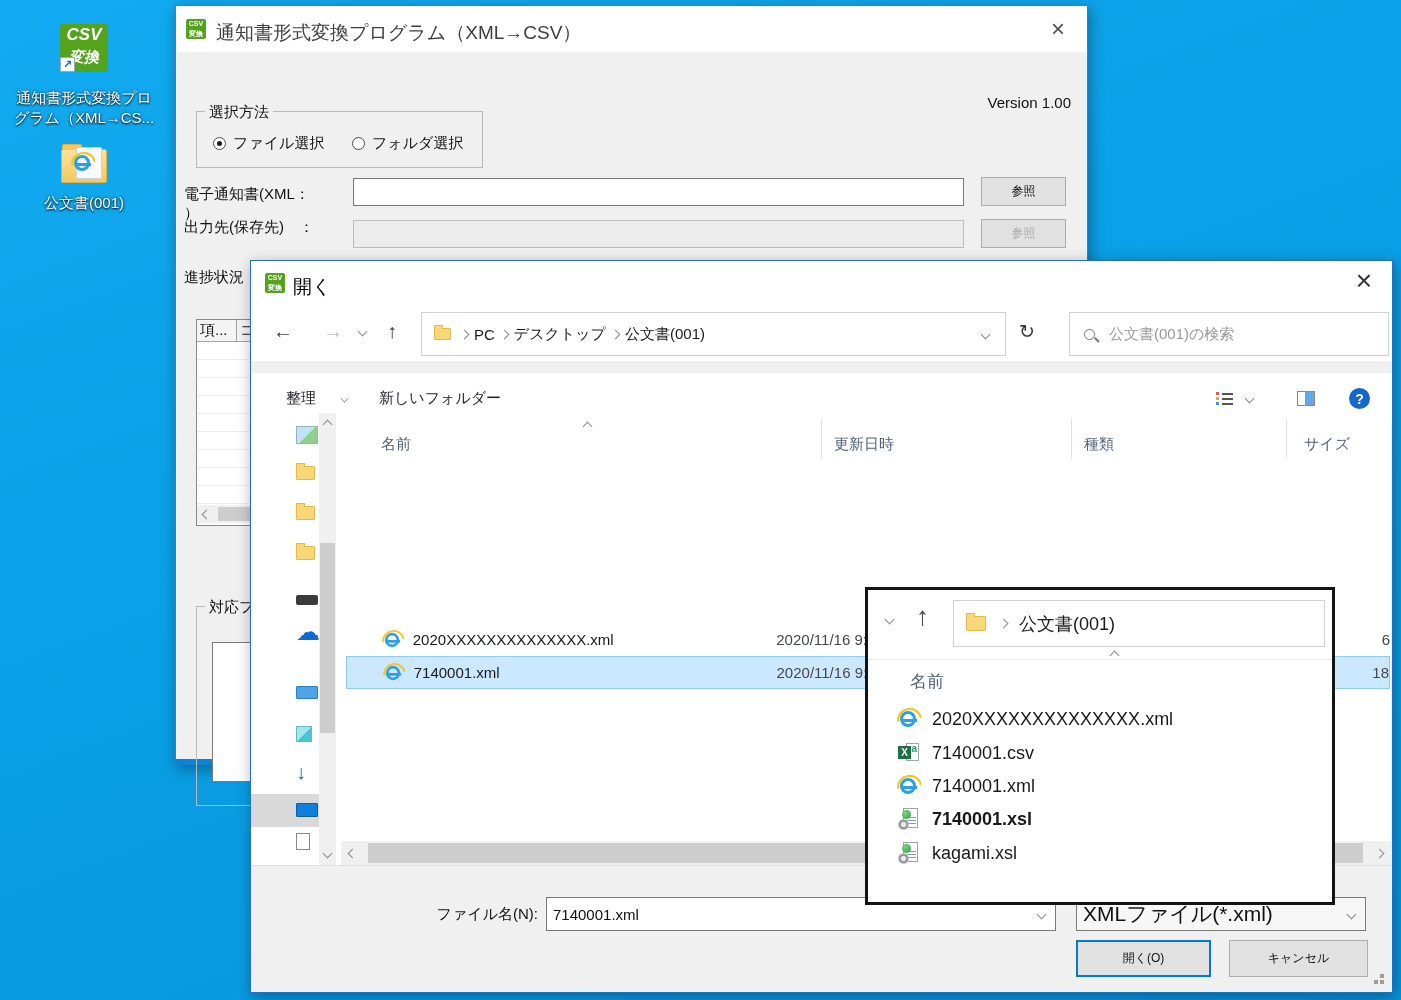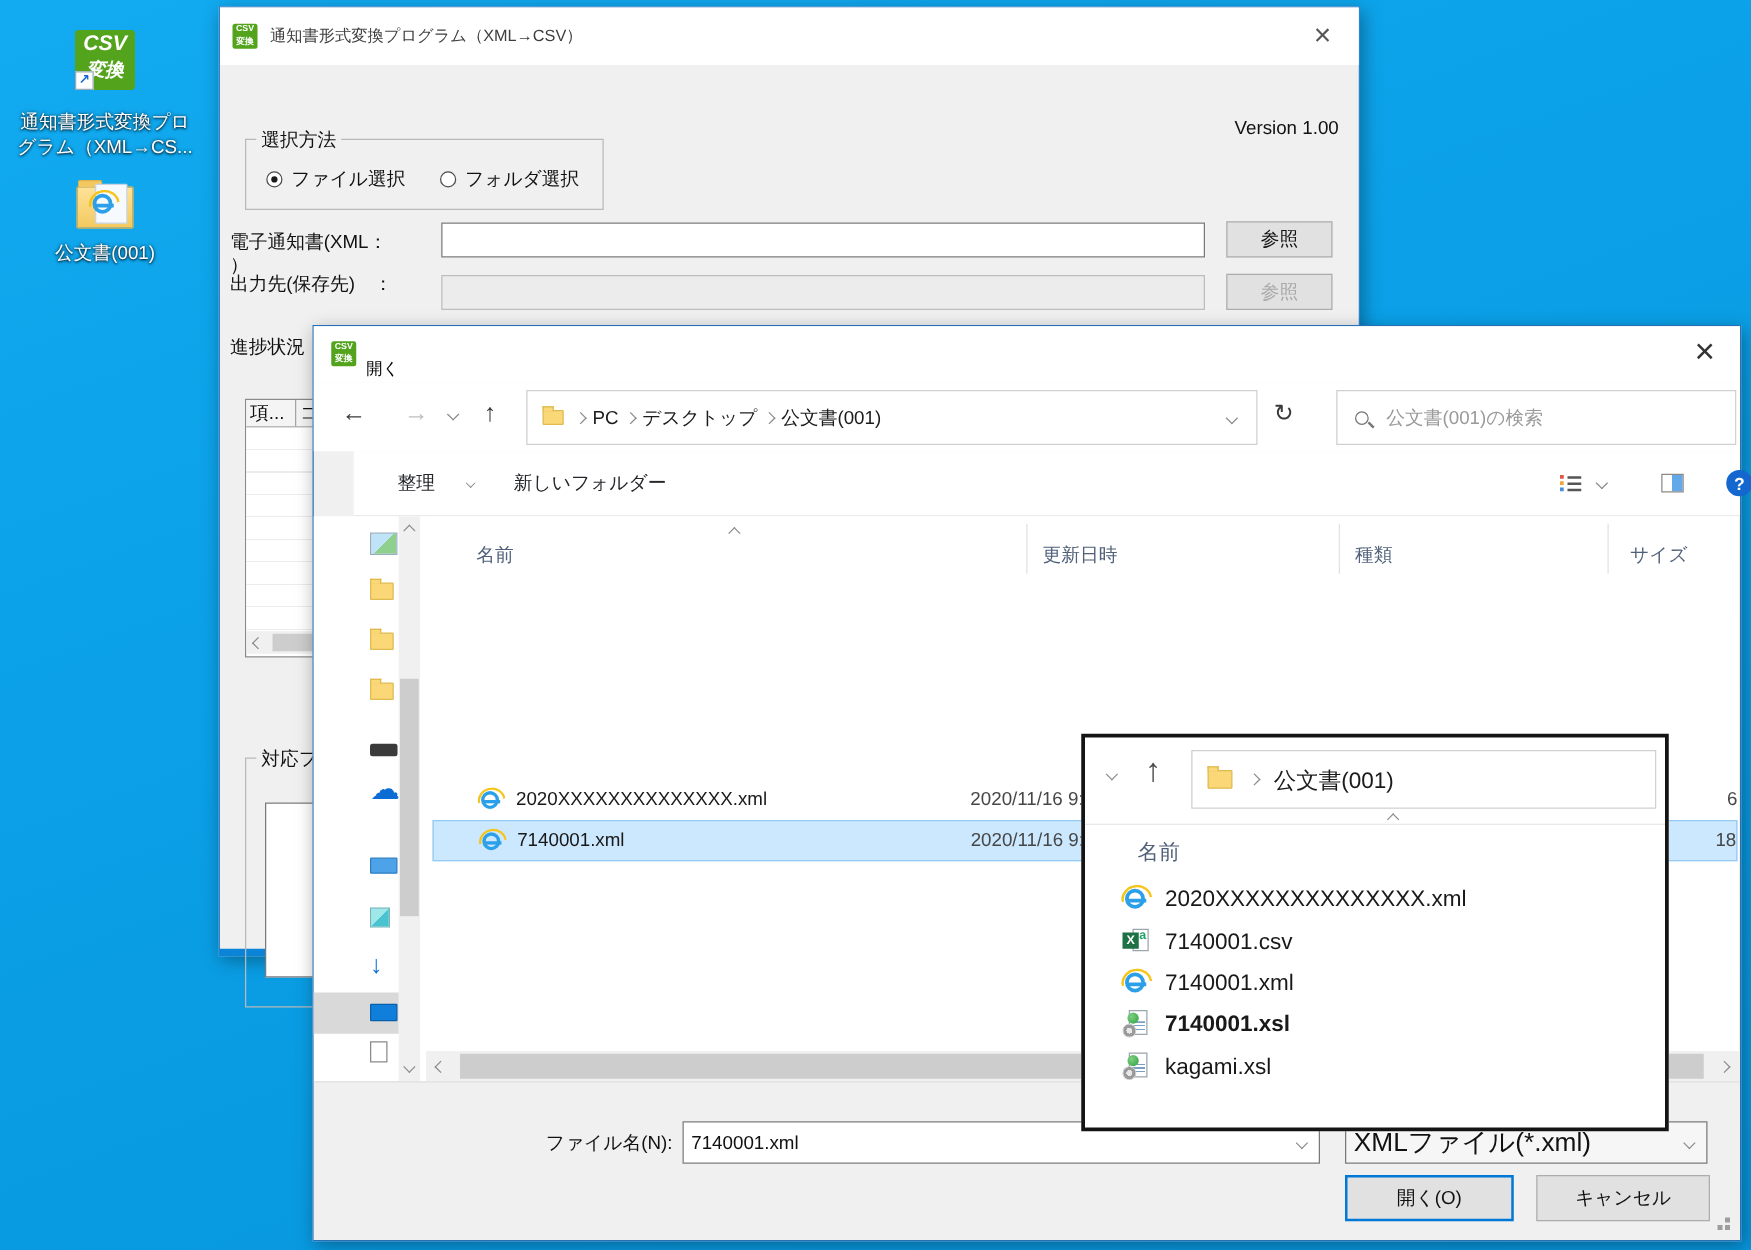--- a/index.html
+++ b/index.html
@@ -17,31 +17,31 @@
     color:#1565d8;font-size:11px;line-height:13px;text-align:center;font-weight:bold;}
   .folder-big{width:46px;height:34px;background:linear-gradient(#ffe298,#f3c95f);border-radius:2px;
     position:relative;border:1px solid #dcb14e;}
   .folder-big::before{content:'';position:absolute;top:-6px;left:0;width:18px;height:5px;
     background:#f3c95f;border:1px solid #dcb14e;border-bottom:none;border-radius:2px 2px 0 0;}
   .folder-big .sheet{position:absolute;right:4px;top:-3px;width:26px;height:32px;background:#f6f9fd;
     border:1px solid #c8d4e2;border-radius:1px;}
   
   .window{background:#f0f0f0;border:1px solid #2f83cd;box-shadow:2px 4px 14px rgba(0,0,0,.35);}
   .titlebar{position:absolute;left:0;top:0;right:0;height:46px;background:#fff;}
-  .title-text{font-size:13px;color:#3f3f3f;}
+  .title-text{font-size:19px;color:#3f3f3f;}
   .close-x{font-size:24px;font-weight:300;color:#555;line-height:24px;}
   .mini-csv{width:20px;height:20px;background:#53a31d;border-radius:2px;color:#fff;font-weight:bold;
     font-size:7px;line-height:10px;text-align:center;}
   .menu-item{font-size:15px;color:#1b1b1b;}
   .groupbox{border:1px solid #b9b9b9;position:relative;}
   .grouplabel{position:absolute;top:-9px;left:8px;background:#f0f0f0;padding:0 4px;font-size:15px;color:#111;}
   .txt15{font-size:15px;color:#111;}
   .input{background:#fff;border:1px solid #7a7a7a;font-size:14px;color:#111;padding:3px 6px;}
   .input.disabled{background:#ececec;border-color:#bdbdbd;}
-  .win-btn{background:#e1e1e1;border:1px solid #adadad;font-size:15px;color:#111;
+  .win-btn{background:#e1e1e1;border:1px solid #adadad;font-size:12px;color:#111;
     display:flex;align-items:center;justify-content:center;}
   .win-btn.disabled{color:#a9a9a9;}
   .win-btn.default{border:2px solid #0078d7;}
   .radio{width:13px;height:13px;border:1px solid #4c4c4c;border-radius:50%;background:#fff;position:relative;display:inline-block;}
   .radio.checked::after{content:'';position:absolute;left:3px;top:3px;width:5px;height:5px;border-radius:50%;background:#1a1a1a;}
   
   .chev{display:inline-block;width:8px;height:8px;border-right:1.6px solid #555;border-bottom:1.6px solid #555;}
   .chev.down{transform:rotate(45deg);}
   .chev.up{transform:rotate(-135deg);}
   .chev.right{transform:rotate(-45deg);}
@@ -187,21 +187,21 @@
 
     <div class="abs groupbox" style="left:20px;top:543px;width:420px;height:200px;">
       <span class="grouplabel">対応フ</span>
       <div class="abs" style="left:15px;top:35px;width:330px;height:140px;background:#fff;border:1px solid #7a7a7a;"></div>
     </div>
   </div>
 
   <div class="abs window" style="left:250px;top:260px;width:1143px;height:733px;border-color:#2471b8;">
     <div class="titlebar" style="height:45px;">
       <div class="abs mini-csv" style="left:14px;top:12px;">CSV変換</div>
-      <div class="abs title-text" style="left:42px;top:13px;color:#000;margin-top:12px;">開く</div>
+      <div class="abs title-text" style="left:42px;top:13px;color:#000;">開く</div>
       <div class="abs close-x" style="right:20px;top:8px;font-size:28px;color:#333;">×</div>
     </div>
 
     <div class="abs" style="left:0;top:45px;right:0;height:55px;background:#fff;">
       <span class="abs arrow" style="left:22px;top:15px;">←</span>
       <span class="abs arrow dim" style="left:72px;top:15px;">→</span>
       <span class="abs chev down thin" style="left:108px;top:22px;"></span>
       <span class="abs arrow" style="left:136px;top:15px;">↑</span>
 
       <div class="abs navbox" style="left:170px;top:6px;width:585px;height:44px;">
@@ -214,21 +214,21 @@
         <span class="crumb">公文書(001)</span>
         <span class="chev down thin" style="position:absolute;right:16px;top:18px;"></span>
       </div>
       <span class="abs" style="left:768px;top:14px;font-size:19px;color:#3a3a3a;">↻</span>
       <div class="abs navbox" style="left:818px;top:6px;width:320px;height:44px;">
         <span class="mag" style="margin-left:14px;"></span>
         <span class="search-ph" style="margin-left:14px;">公文書(001)の検索</span>
       </div>
     </div>
 
-    <div class="abs" style="left:0;top:100px;right:0;height:52px;background:#fff;border-bottom:1px solid #ebebeb;margin-left:32px;">
+    <div class="abs" style="left:0;top:112px;right:0;height:52px;background:#fff;border-bottom:1px solid #ebebeb;">
       <span class="abs tool-label" style="left:35px;top:16px;">整理</span>
       <span class="abs chev down thin" style="left:90px;top:22px;transform:rotate(45deg) scale(.8);"></span>
       <span class="abs tool-label" style="left:128px;top:16px;">新しいフォルダー</span>
       <span class="abs viewlist" style="left:965px;top:18px;"></span>
       <span class="abs chev down thin" style="left:995px;top:22px;"></span>
       <span class="abs panes" style="left:1046px;top:18px;"></span>
       <span class="abs helpq" style="left:1098px;top:15px;">?</span>
     </div>
 
     <div class="abs" style="left:0;top:152px;width:90px;height:452px;background:#fff;">

